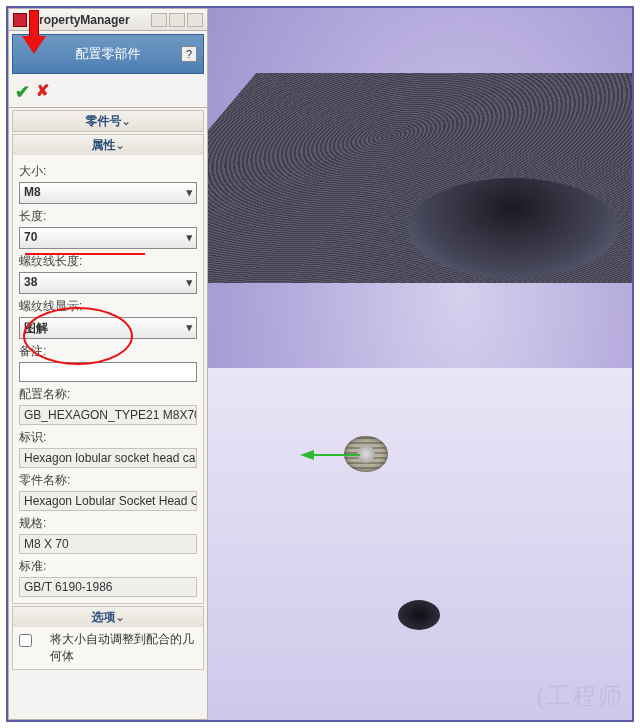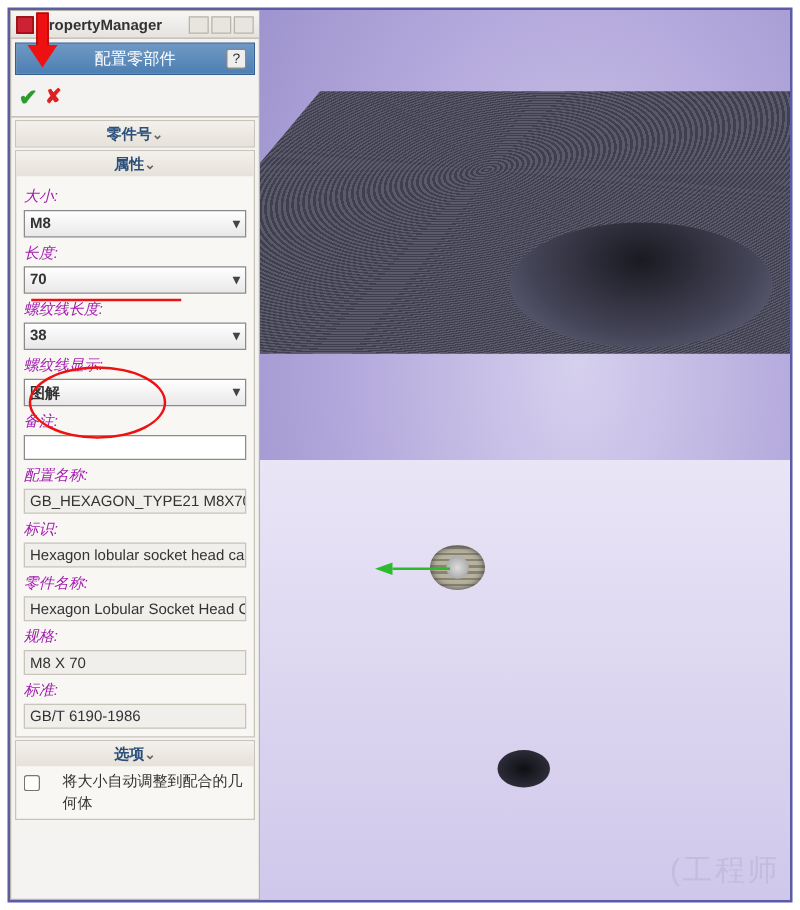--- a/index.html
+++ b/index.html
@@ -4,30 +4,30 @@
 <style>
 * { box-sizing: border-box; margin: 0; padding: 0; font-family: "Microsoft YaHei", Arial, sans-serif; }
 body { width: 640px; height: 728px; background: #fff; position: relative; overflow: hidden; }
 .frame { position:absolute; left:6px; top:6px; right:6px; bottom:6px; border:2px solid #5b5ba8; }
 .panel { position:absolute; left:8px; top:8px; width:200px; bottom:8px; background:#f4f3f1; border:1px solid #b8b4aa; font-size:12px; color:#333; }
 .pm-header { height:22px; background:linear-gradient(#f6f6f5,#e6e3de); display:flex; align-items:center; padding:0 4px; border-bottom:1px solid #b8b4aa; }
 .pm-icon { width:14px; height:14px; background:#c23; border:1px solid #800; margin-right:4px; display:inline-block; }
 .pm-title { font-weight:bold; flex:1; }
 .pm-tools { display:flex; gap:2px; }
 .pm-tool { width:16px; height:14px; background:#e8e5df; border:1px solid #b8b4aa; }
-.title-bar { height:26px; background:linear-gradient(#6f99c4,#4d7fb3); color:#fff; display:flex; align-items:center; justify-content:center; font-size:13px; border:1px solid #345f91; margin:3px; position:relative; }
+.title-bar { height:40px; background:linear-gradient(#6f99c4,#4d7fb3); color:#fff; display:flex; align-items:center; justify-content:center; font-size:13px; border:1px solid #345f91; margin:3px; position:relative; }
 .title-bar .qmark { position:absolute; right:6px; width:16px; height:16px; background:#eee; border:1px solid #888; border-radius:2px; color:#333; font-size:11px; line-height:14px; text-align:center; }
 .okcancel { display:flex; gap:6px; padding:4px 6px; border-bottom:1px solid #b8b4aa; }
 .ok { color:#2e9b2e; font-size:18px; font-weight:bold; cursor:pointer; }
 .cancel { color:#d22; font-size:16px; font-weight:bold; cursor:pointer; }
 .sect { margin:2px 3px 0; border:1px solid #c8c4ba; background:#f8f7f4; }
 .shead { background:linear-gradient(#f3f1ec,#e6e2d9); height:20px; display:flex; align-items:center; padding:0 6px; font-weight:bold; color:#2b4e7a; justify-content:center; }
 .chev { font-size:11px; color:#666; }
 .sbody { padding:4px 6px; }
-.lbl { display:block; margin:4px 0 2px; color:#a21caf;font-style:italic; }
+.lbl { display:block; margin:4px 0 2px; color:#404040; }
 .dd { width:100%; height:22px; background:linear-gradient(#fff,#e8e8e8); border:1px solid #8a8a8a; padding:2px 18px 2px 4px; position:relative; cursor:pointer;font-weight:bold; }
 .dd::after { content:"▾"; position:absolute; right:4px; top:3px; color:#444; font-size:11px; }
 .txt { width:100%; height:20px; border:1px solid #8a8a8a; background:#fff; padding:2px 4px; }
 .ro { background:#f0efec; border:1px solid #c8c4ba; padding:2px 4px; min-height:18px; margin-bottom:2px; overflow:hidden; white-space:nowrap; }
 .chk { display:flex; align-items:flex-start; gap:18px; padding:4px 6px; }
 .chk input { margin-top:3px; }
 .viewport { position:absolute; left:208px; right:8px; top:8px; bottom:8px; background:radial-gradient(ellipse at 60% 40%, #d6d0ee 0%, #b4a9dc 50%, #958bc8 100%); overflow:hidden; }
 
 
 .red-arrow { position:absolute; left:22px; top:10px; width:24px; height:48px; z-index:10; pointer-events:none; }

